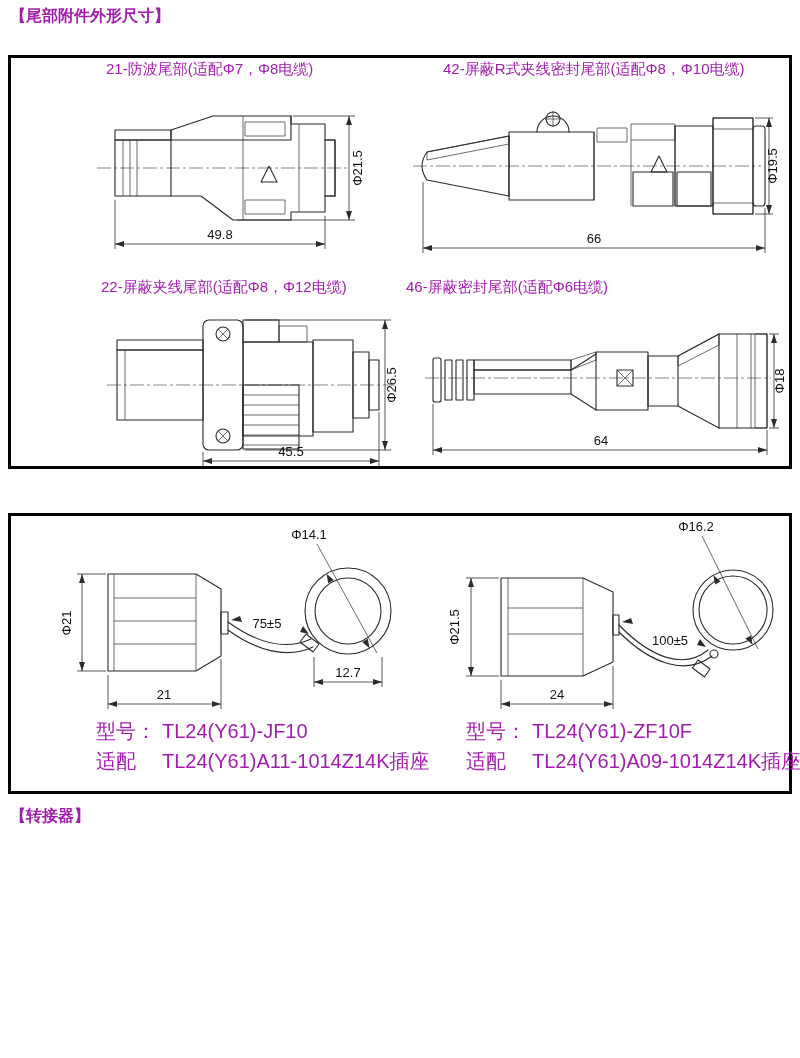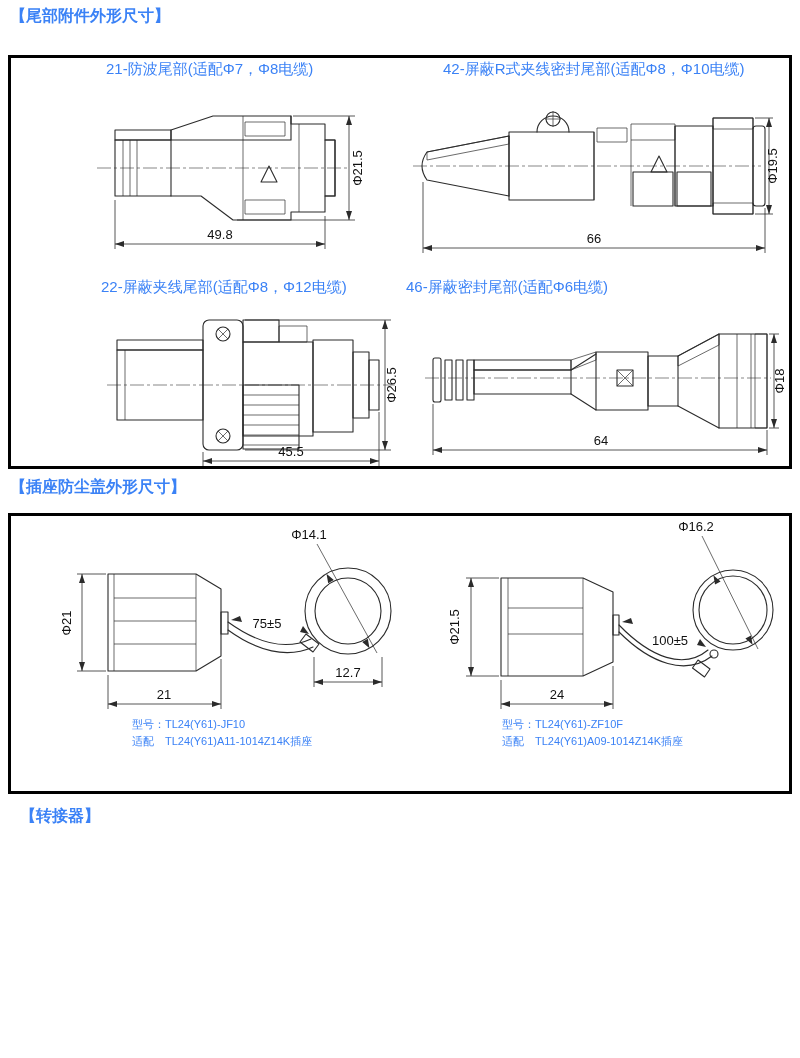--- a/index.html
+++ b/index.html
@@ -1,29 +1,29 @@
 <!DOCTYPE html>
 <html><head>
 <meta charset="utf-8">
 <style>
   html,body{margin:0;padding:0;background:#fff;}
   .page{position:relative;width:800px;height:830px;background:#fff;overflow:hidden;
-        font-family:"Liberation Sans","DejaVu Sans",sans-serif;color:#3b82f6;}
+        font-family:"Liberation Sans","DejaVu Sans",sans-serif;color:#a21caf;}
   .hdr{position:absolute;font-size:16px;font-weight:700;}
   .box{position:absolute;box-sizing:border-box;left:8px;width:784px;border:3px solid #000;background:#fff;}
   .dtitle{position:absolute;font-size:15px;white-space:nowrap;}
   svg{position:absolute;overflow:visible;}
   .ln{fill:none;stroke:#2b2b2b;stroke-width:1.1;stroke-linejoin:round;stroke-linecap:round;}
   .thin{fill:none;stroke:#2b2b2b;stroke-width:0.7;stroke-linejoin:round;}
   .axis{fill:none;stroke:#555;stroke-width:0.7;stroke-dasharray:14 3 3 3;}
   .dim{fill:none;stroke:#2b2b2b;stroke-width:0.8;}
   .arr{fill:#2b2b2b;stroke:none;}
   text.dt{font-family:"Liberation Sans","DejaVu Sans",sans-serif;font-size:13px;fill:#111;}
-  .model{position:absolute;display:grid;grid-template-columns:auto 1fr;column-gap:0;
-         font-size:11px;line-height:1.5;white-space:nowrap;margin-left:36px;}
+  .model{position:absolute;display:grid;grid-template-columns:auto 1fr;column-gap:6px;
+         font-size:20px;line-height:1.5;white-space:nowrap;}
 </style>
 </head>
 <body>
 
 <div class="page">
 
   <div class="hdr" style="left:10px;top:6px">【尾部附件外形尺寸】</div>
 
   <div class="box" style="top:55px;height:414px">
 
@@ -152,21 +152,20 @@
         <path class="dim" d="M348,26 H358 M348,120 H358 M353,26 V120"></path>
         <path class="arr" d="M353,26 l-3,9 h6 z M353,120 l-3,-9 h6 z"></path>
         <text class="dt" text-anchor="middle" x="363" y="73" transform="rotate(-90 363 73)">Φ18</text>
         <path class="dim" d="M12,96 V147 M346,122 V147 M12,142 H346"></path>
         <path class="arr" d="M12,142 l9,-3 v6 z M346,142 l-9,-3 v6 z"></path>
         <text class="dt" text-anchor="middle" x="180" y="137">64</text>
       </g>
     </svg>
   </div>
 
-  <div class="hdr" style="left:10px;top:477px">【插座防尘盖外形尺寸】</div>
 
   <div class="box" style="top:513px;height:281px">
 
     <svg style="left:50px;top:10px" width="330" height="190" viewBox="0 0 330 190">
       <g>
         <path class="ln" d="M47,48 H135 L160,63 V130 L135,145 H47 Z"></path>
         <path class="thin" d="M53,48 V145 M135,48 V145 M53,72 H135 M53,95 H135 M53,118 H135"></path>
         <rect class="ln" x="160" y="86" width="7" height="22" fill="none"></rect>
         <path class="ln" d="M167,96 C196,117 224,125 250,113 M167,104 C196,125 226,133 252,121"></path>
         <path class="ln" d="M245,108 l13,10 l-6,8 l-13,-10 z"></path>
@@ -227,21 +226,21 @@
 
     <div class="model" style="left:455px;top:200px">
       <span>型号：</span>
       <span>TL24(Y61)-ZF10F</span>
       <span>适配</span>
       <span>TL24(Y61)A09-1014Z14K插座</span>
       <span></span>
     </div>
   </div>
 
-  <div class="hdr" style="left:20px;top:806px">【转接器】</div>
+  <div class="hdr" style="left:10px;top:806px">【转接器】</div>
 
   <div class="box" style="top:836px;height:213px">
 
     <svg style="left:160px;top:8px" width="270" height="205" viewBox="0 0 270 205">
       <g>
         <circle class="ln" cx="135" cy="108" r="72" fill="none"></circle>
         <path class="ln" d="M126.5,37 V13 H143.5 V37"></path>
         <path class="axis" d="M40,108 H230 M135,16 V202 M70,43 L200,173"></path>
         <circle class="ln" cx="110" cy="71" r="10.5" fill="none"></circle>
         <circle class="ln" cx="135" cy="63" r="10.5" fill="none"></circle>

